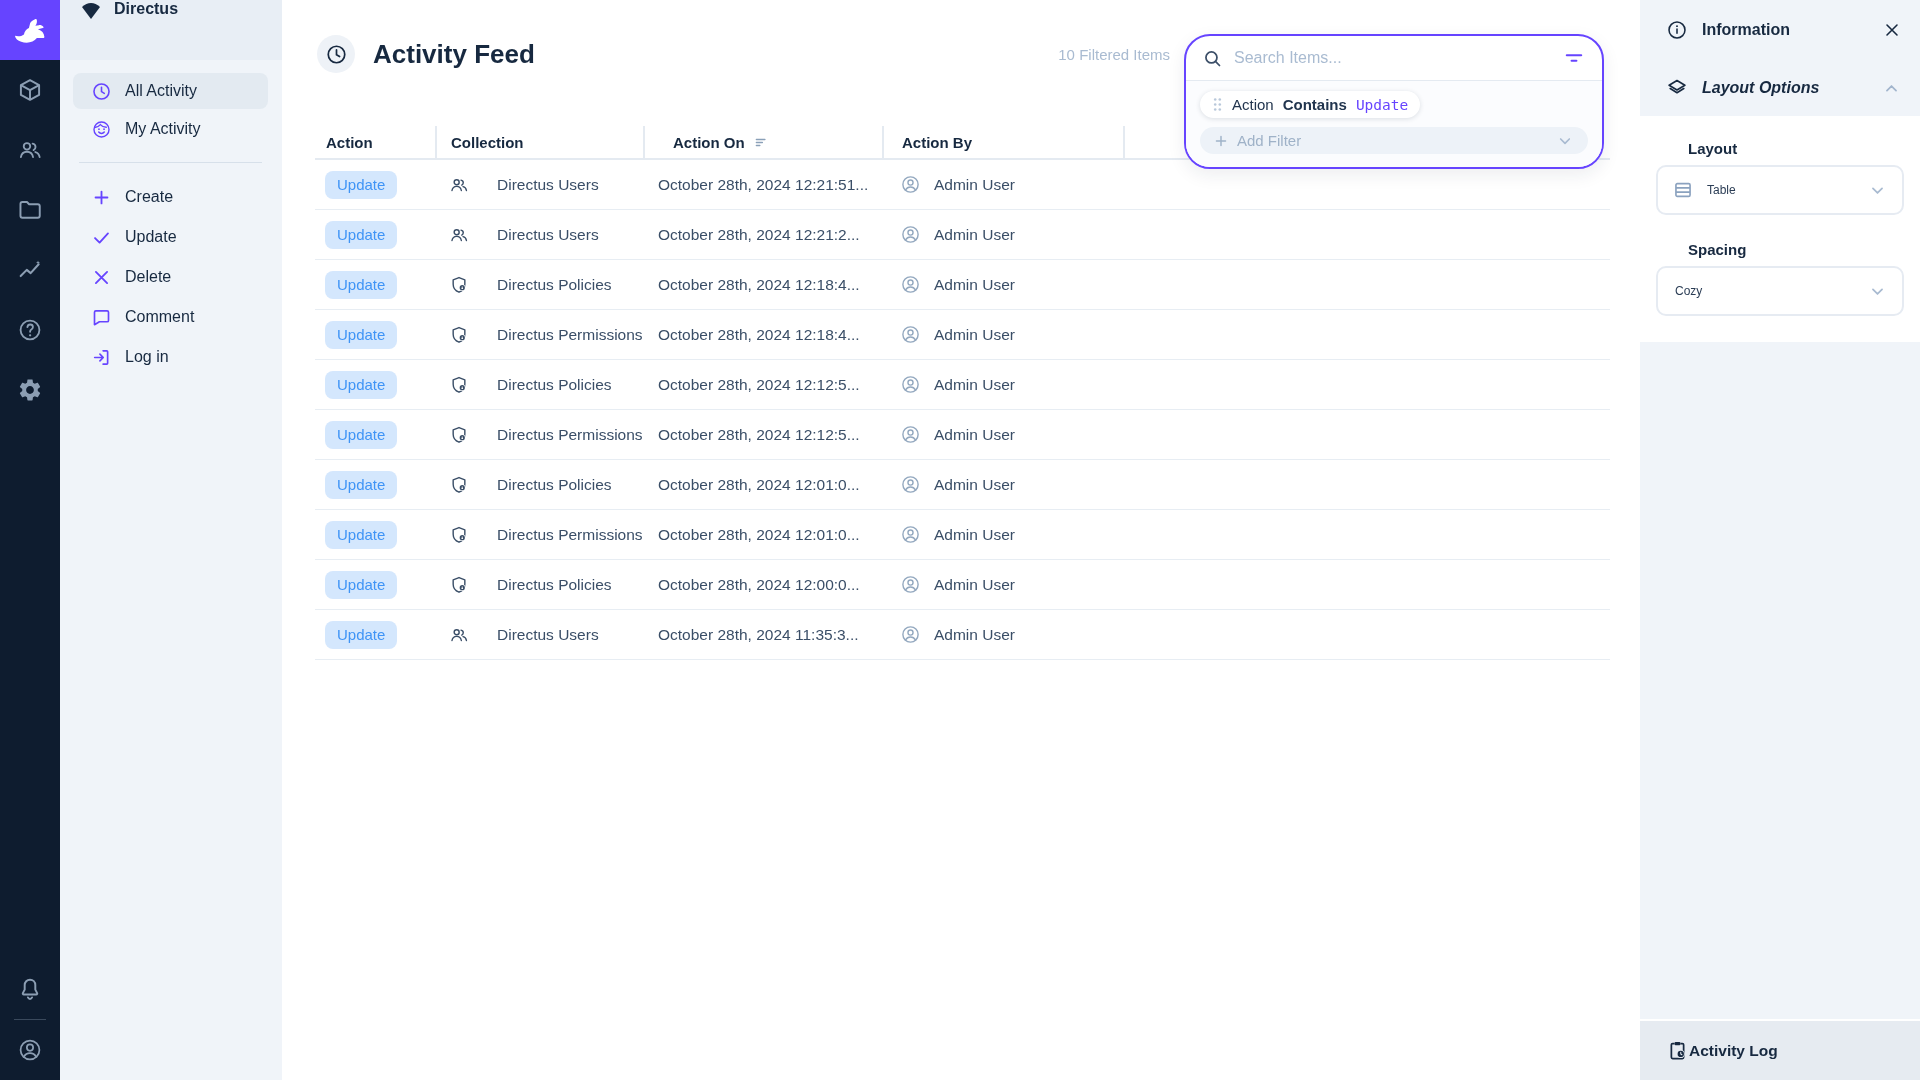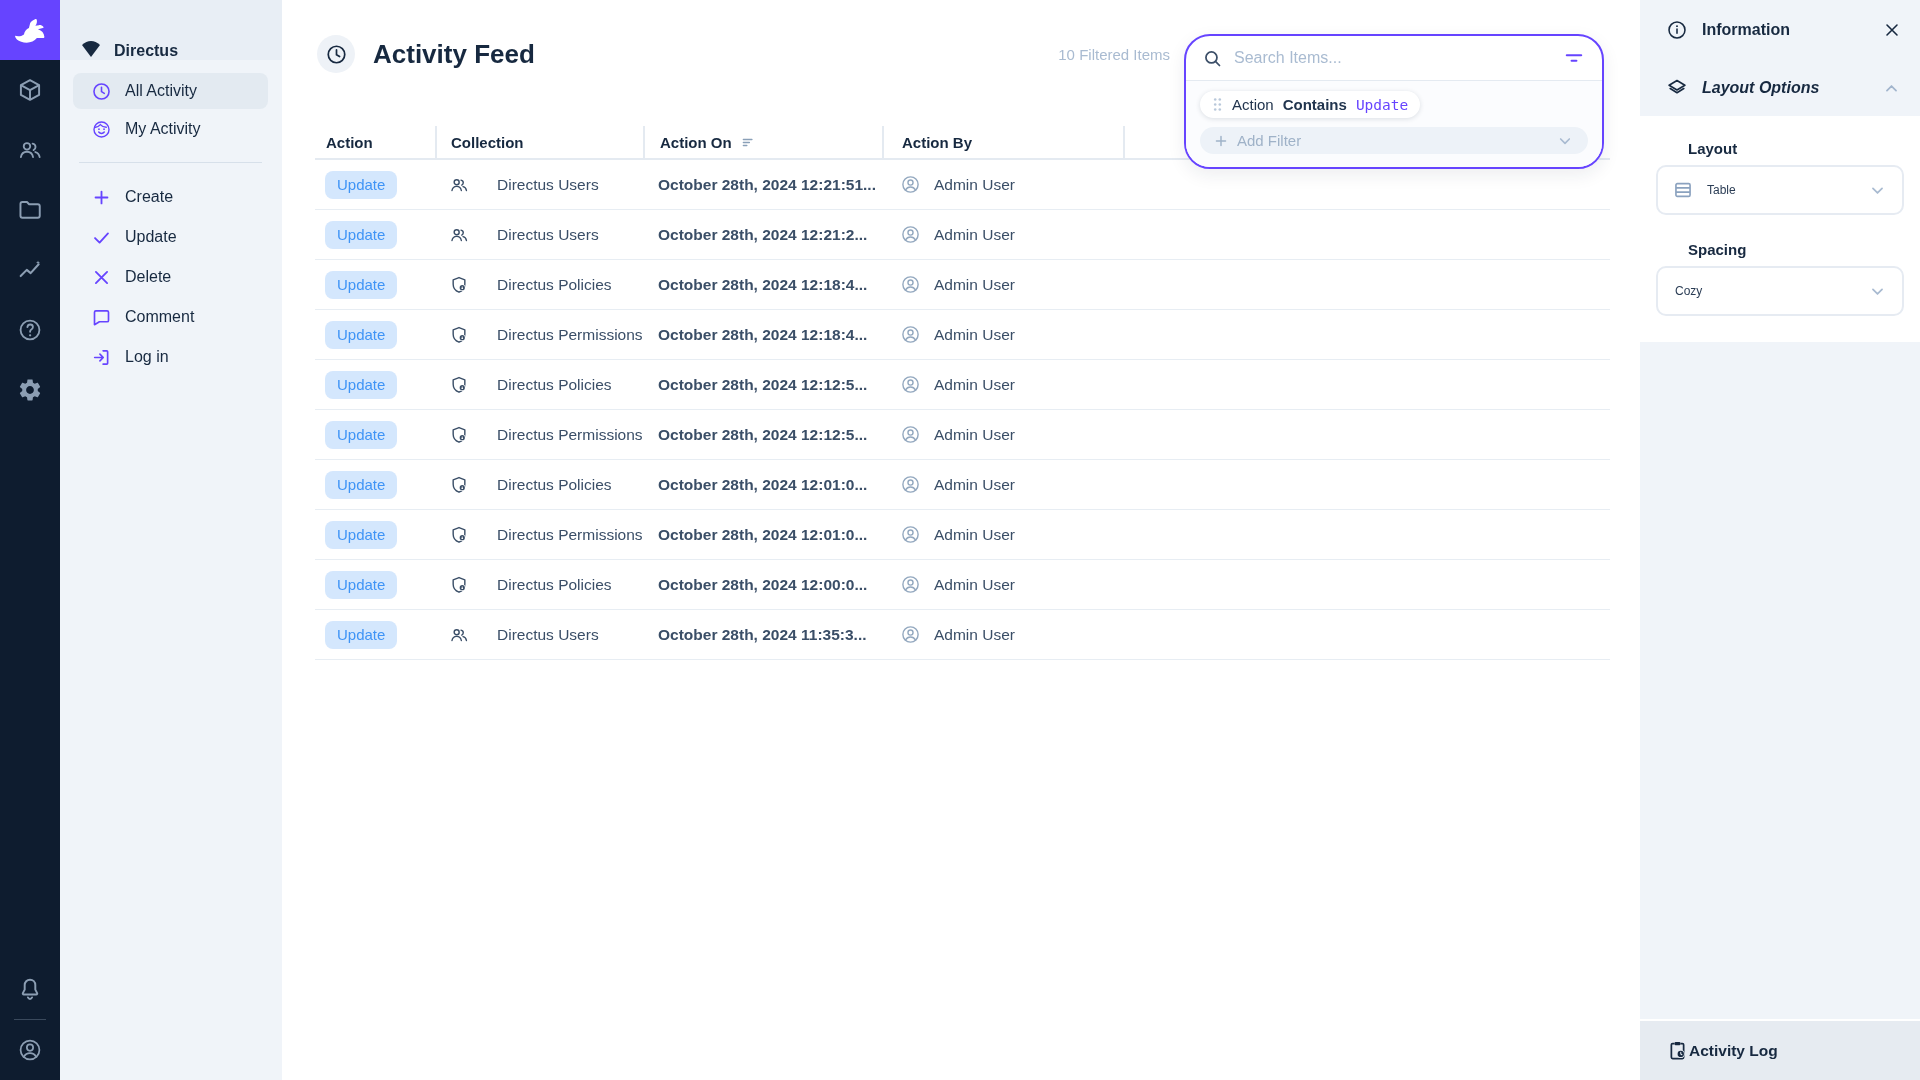--- a/index.html
+++ b/index.html
@@ -12,21 +12,21 @@
   .module-bar { position:absolute; left:0; top:0; width:60px; height:1080px; background:#0e1c2f; display:flex; flex-direction:column; align-items:center; }
   .logo { width:60px; height:60px; background:#6644ff; display:grid; place-items:center; cursor:pointer; }
   .logo svg { width:38px; height:38px; }
   .mod-btn { width:60px; height:60px; display:grid; place-items:center; color:#8c9eb3; cursor:pointer; background:none; border:0; }
   .mod-btn svg { width:26px; height:26px; }
   .mod-spacer { flex:1; }
   .mod-divider { width:32px; height:1px; background:rgba(140,158,179,.35); }
 
   
   .nav { position:absolute; left:60px; top:0; width:222px; height:1080px; background:#f0f4f9; }
-  .project-header { height:60px; background:#e8eef5; display:flex; align-items:flex-end; padding-left:20px; gap:12px; font-size:16px; font-weight:600; color:#172940; cursor:pointer; }
+  .project-header { height:60px; background:#e8eef5; display:flex; align-items:flex-start; padding-left:20px; gap:12px; font-size:16px; font-weight:600; color:#172940; cursor:pointer; }
   .project-header svg { width:22px; height:22px; color:#172940; }
   .nav-list { padding:13px 14px 0 13px; }
   .nav-item { height:36px; display:flex; align-items:center; gap:13px; padding:0 10px 0 18px; border-radius:8px; font-size:16px; color:#172940; cursor:pointer; }
   .nav-item svg { width:21px; height:21px; color:#6644ff; flex:none; }
   .nav-item.active { background:#e3eaf1; }
   .nav-item + .nav-item { margin-top:2px; }
   .nav-divider { height:1px; background:#d7e0ea; margin:15px 6px; }
   .filter-item { height:38px; }
 
   
@@ -53,30 +53,30 @@
   .add-filter .plus-sm { width:16px; height:16px; }
   .add-filter .chev { width:20px; height:20px; margin-left:auto; color:#a9bbd1; }
 
   
   .table { position:absolute; left:33px; top:126px; width:1295px; }
   .thead, .trow { display:grid; grid-template-columns:120px 208px 239px 241px 1fr; }
   .thead { height:34px; border-bottom:2px solid #e4eaf1; }
   .th { display:flex; align-items:center; gap:8px; font-size:15px; font-weight:600; color:#172940; cursor:pointer; }
   .th:nth-child(1){ padding-left:11px; }
   .th:nth-child(2){ padding-left:14px; border-left:2px solid #e4eaf1; }
-  .th:nth-child(3){ padding-left:15px; border-left:2px solid #e4eaf1; }
+  .th:nth-child(3){ padding-left:28px; border-left:2px solid #e4eaf1; }
   .th:nth-child(4){ padding-left:18px; border-left:2px solid #e4eaf1; }
   .th:nth-child(5){ border-left:2px solid #e4eaf1; }
   .sort-icon { width:17px; height:17px; color:#8aa0b8; }
   .trow { height:50px; border-bottom:1px solid #e7edf3; cursor:pointer; }
   .td { display:flex; align-items:center; font-size:15.5px; color:#3a4e67; }
   .td.c1 { padding-left:10px; }
   .td.c2 { padding-left:14px; gap:28px; }
   .td.c2 svg { width:20px; height:20px; color:#3a4e67; flex:none; }
-  .td.c3 { padding-left:15px;font-weight:bold; }
+  .td.c3 { padding-left:15px; }
   .td.c4 { padding-left:18px; gap:13px; }
   .td.c4 svg { width:21px; height:21px; color:#93a8bf; flex:none; }
   .badge { height:28px; display:inline-flex; align-items:center; padding:0 12px; border-radius:8px; background:#d4e7fd; color:#3f94f6; font-size:15px; font-weight:500; }
 
   
   .sidebar { position:absolute; left:1640px; top:0; width:280px; height:1080px; background:#f0f4f9; }
   .side-row { height:60px; display:flex; align-items:center; padding:0 18px 0 26px; gap:14px; color:#172940; }
   .side-row.section { height:56px;font-style:italic; }
   .side-row svg.lead { width:22px; height:22px; flex:none; }
   .side-label { font-size:16px; font-weight:600; }

